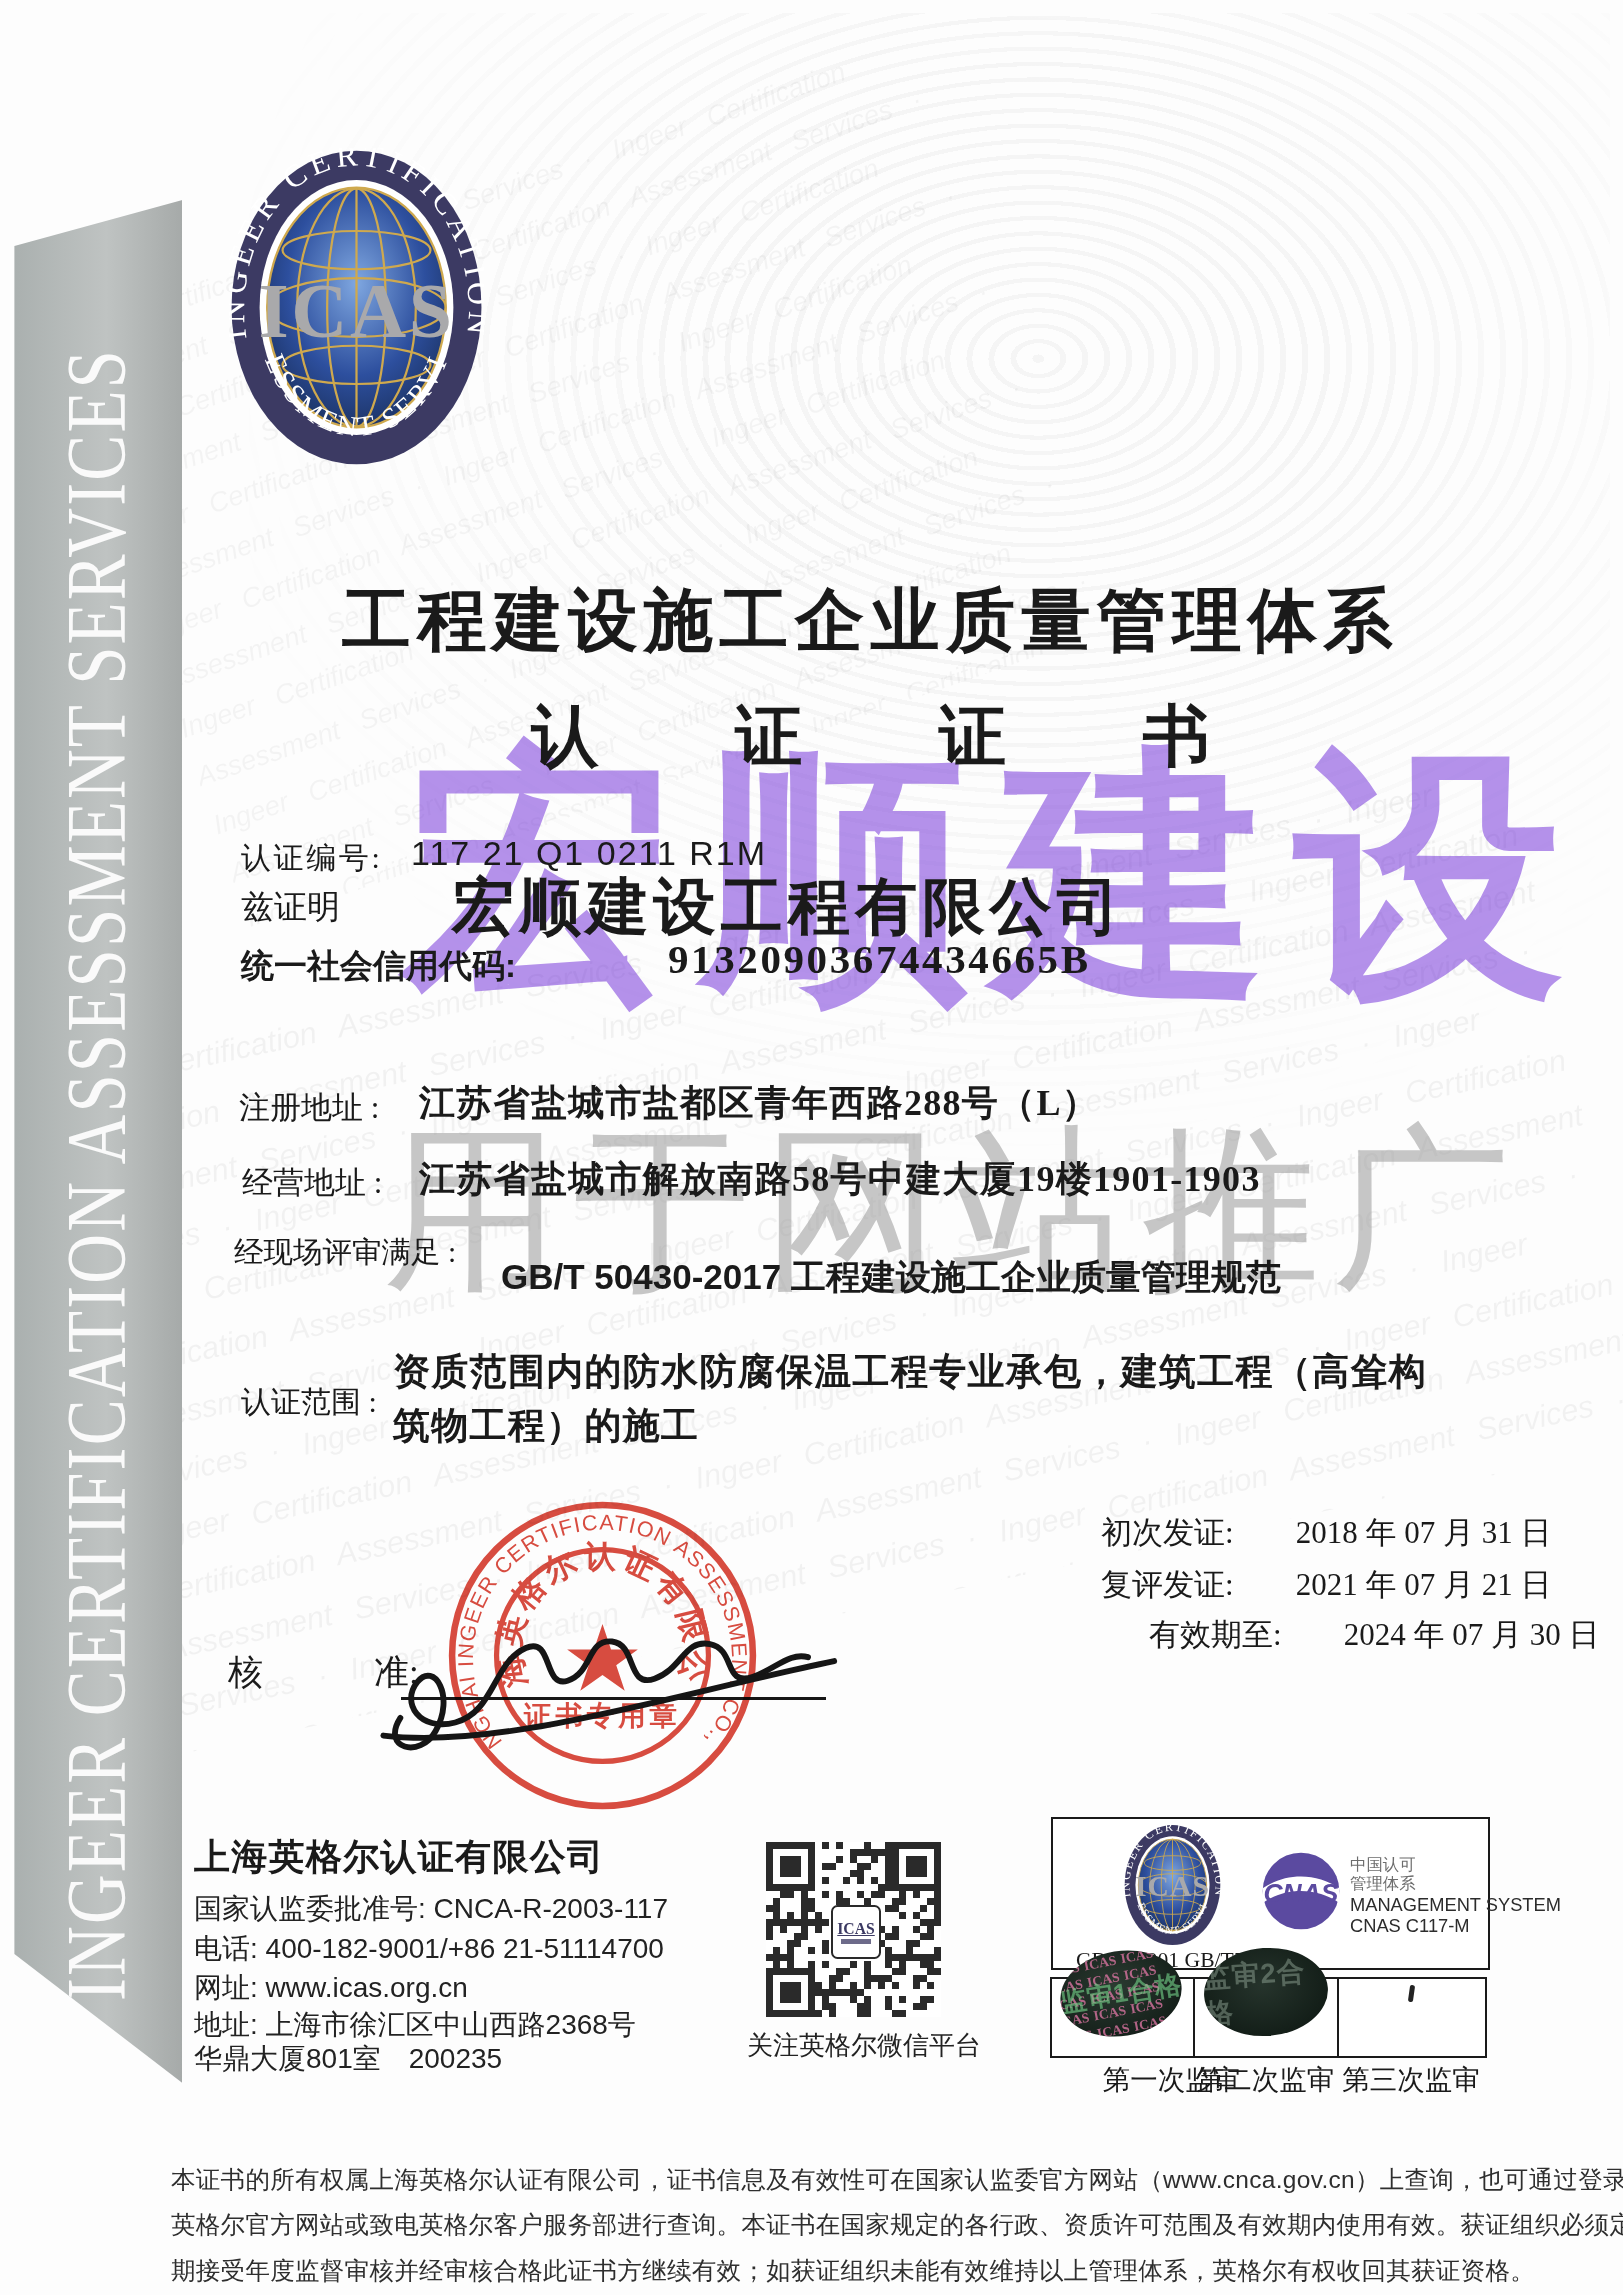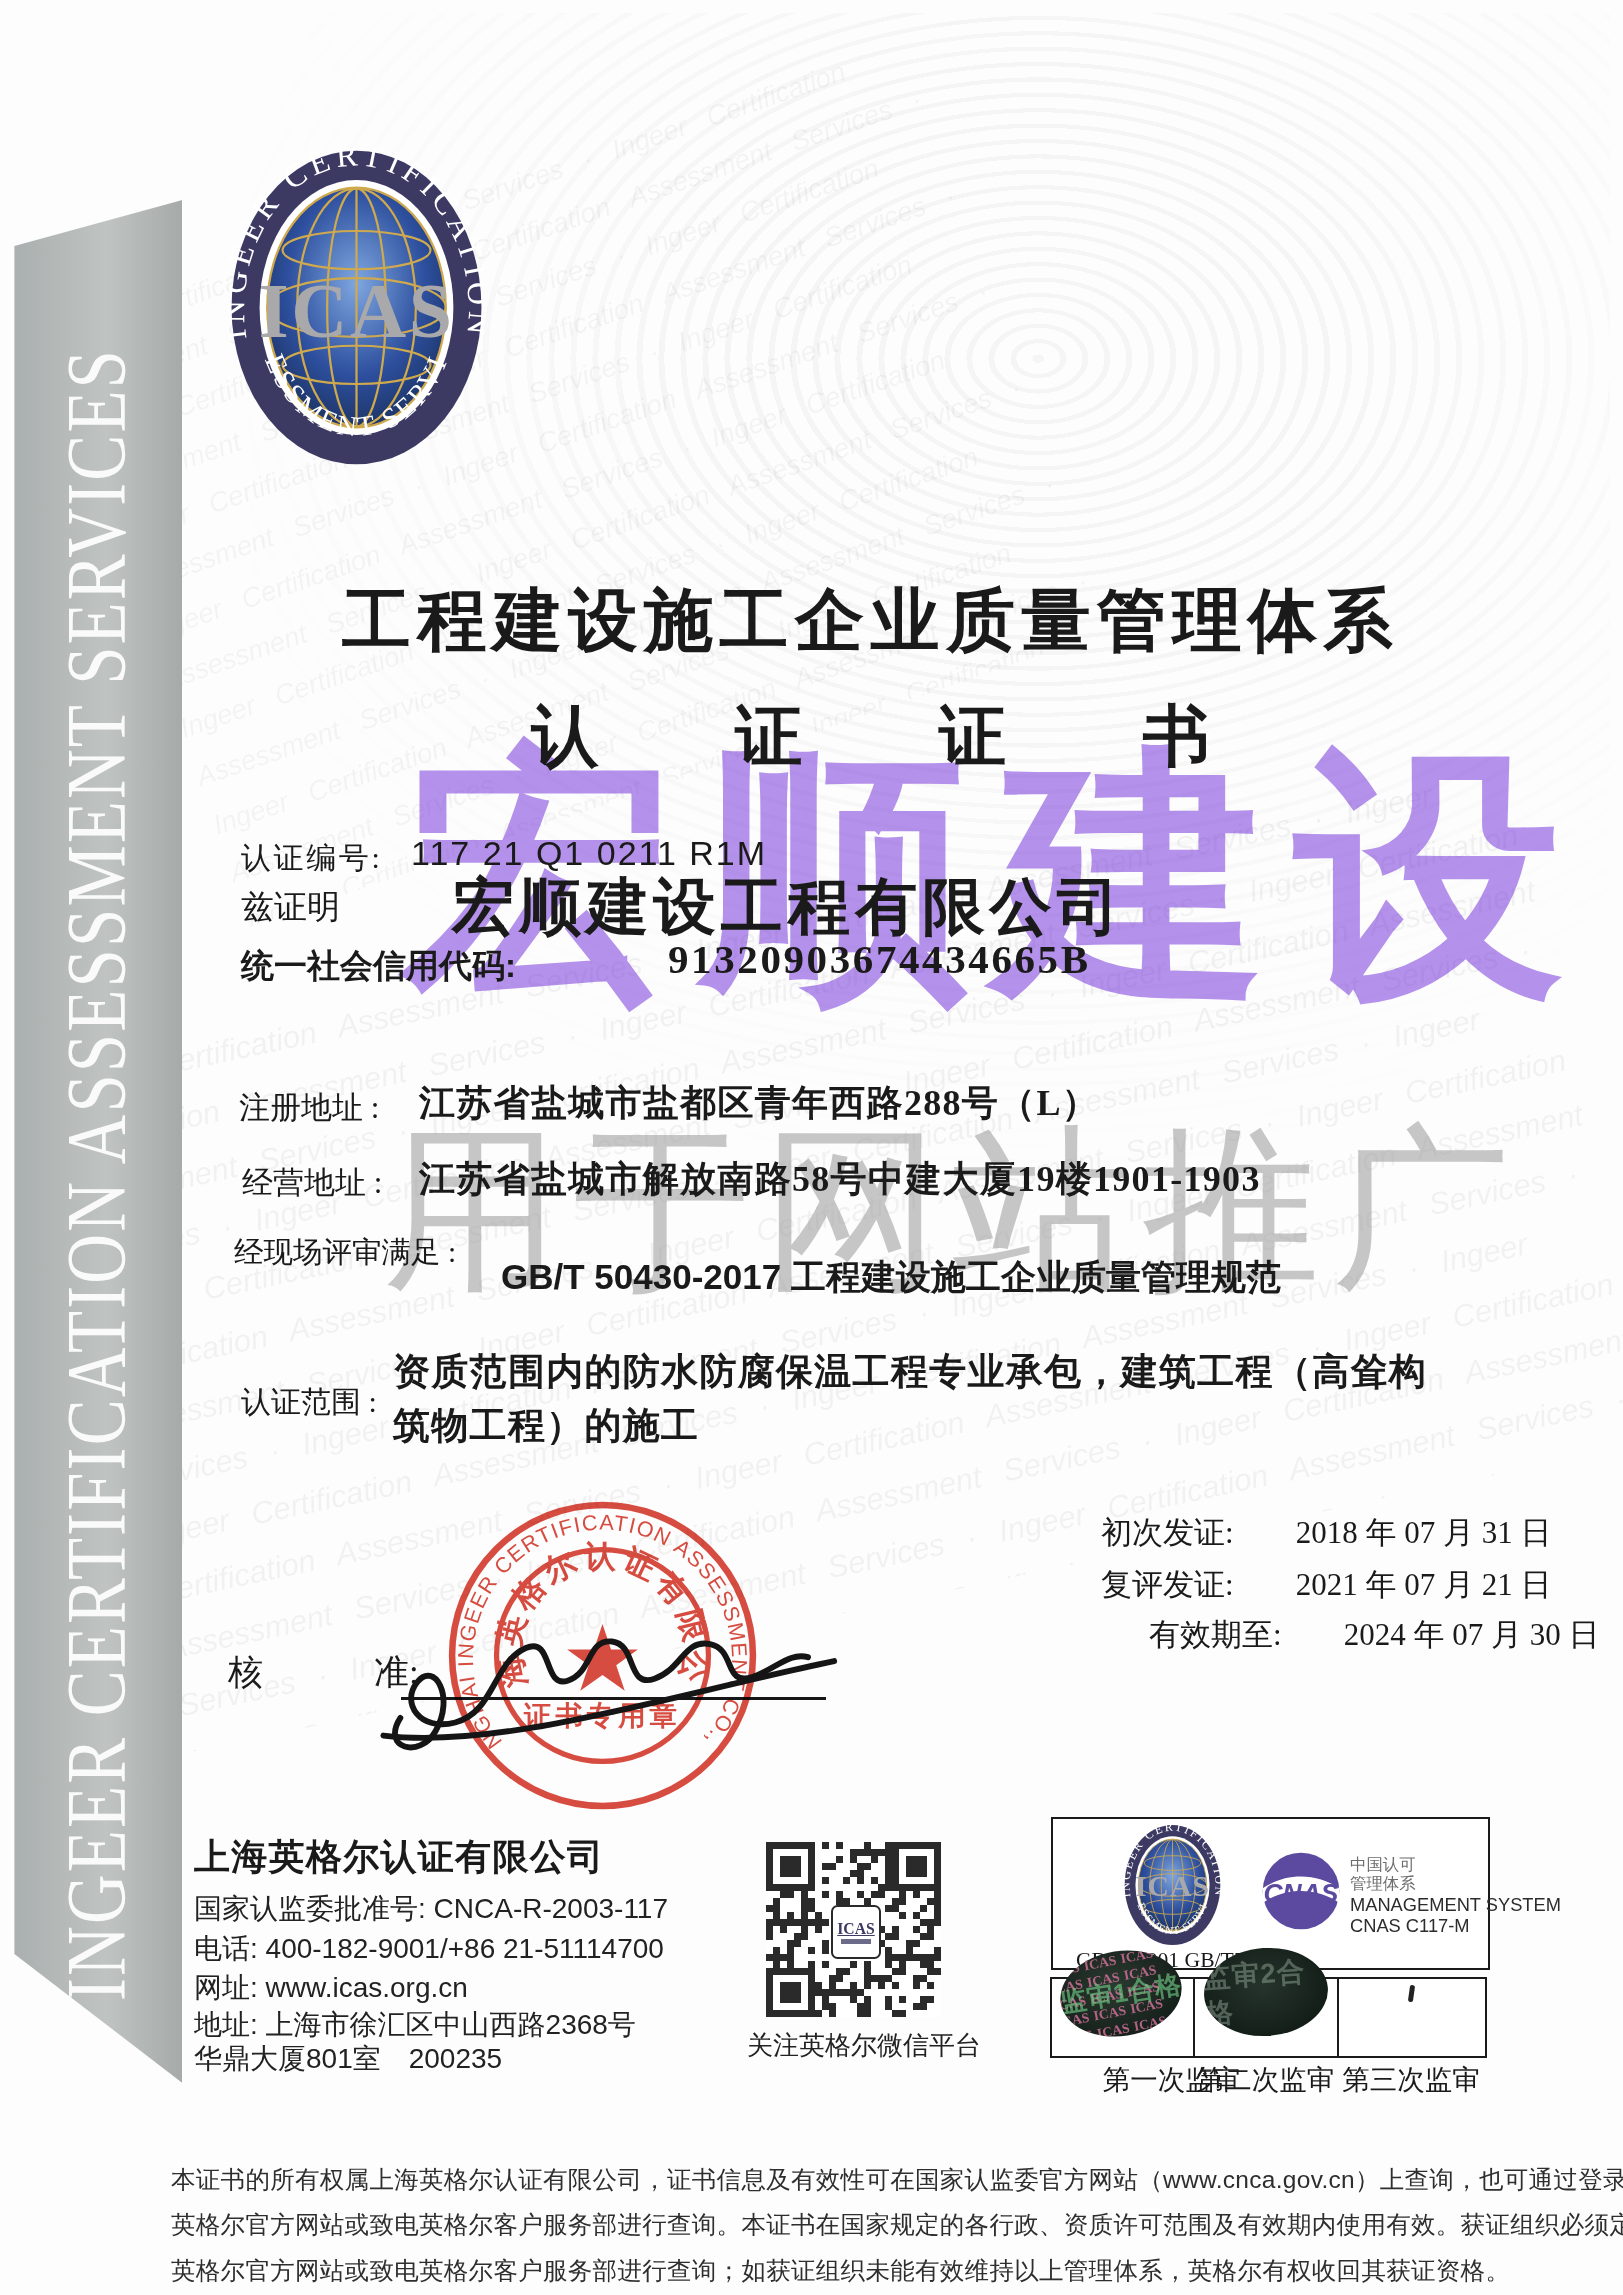--- a/index.html
+++ b/index.html
@@ -562,16 +562,16 @@
   <div class="abs sticker stick2">
     <div class="ctr">监审2合格</div>
   </div>
   <div class="abs cell3-mark"></div>
   <div class="abs audit-lab al1">第一次监审</div>
   <div class="abs audit-lab al2">第二次监审</div>
   <div class="abs audit-lab al3">第三次监审</div>
 
   <div class="abs foot f1">本证书的所有权属上海英格尔认证有限公司，证书信息及有效性可在国家认监委官方网站（www.cnca.gov.cn）上查询，也可通过登录</div>
   <div class="abs foot f2">英格尔官方网站或致电英格尔客户服务部进行查询。本证书在国家规定的各行政、资质许可范围及有效期内使用有效。获证组织必须定</div>
-  <div class="abs foot f3">英格尔官方网站或致电英格尔客户服务部进行查询；如获证组织未能有效维持以上管理体系，英格尔有权收回其获证资格。</div>
+  <div class="abs foot f3">期接受年度监督审核并经审核合格此证书方继续有效；如获证组织未能有效维持以上管理体系，英格尔有权收回其获证资格。</div>
 
 </div>
 
 
 </body></html>

